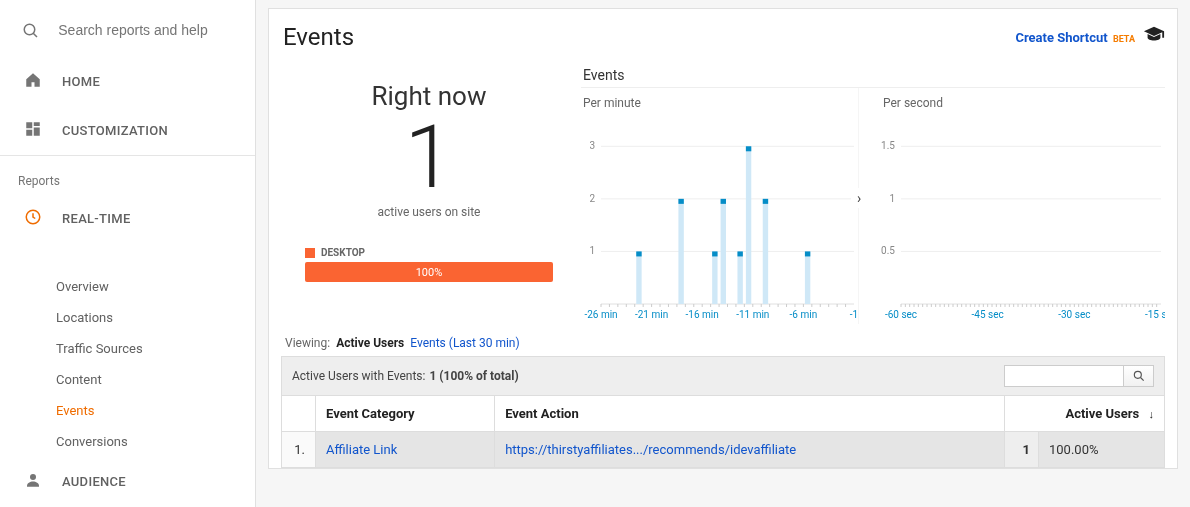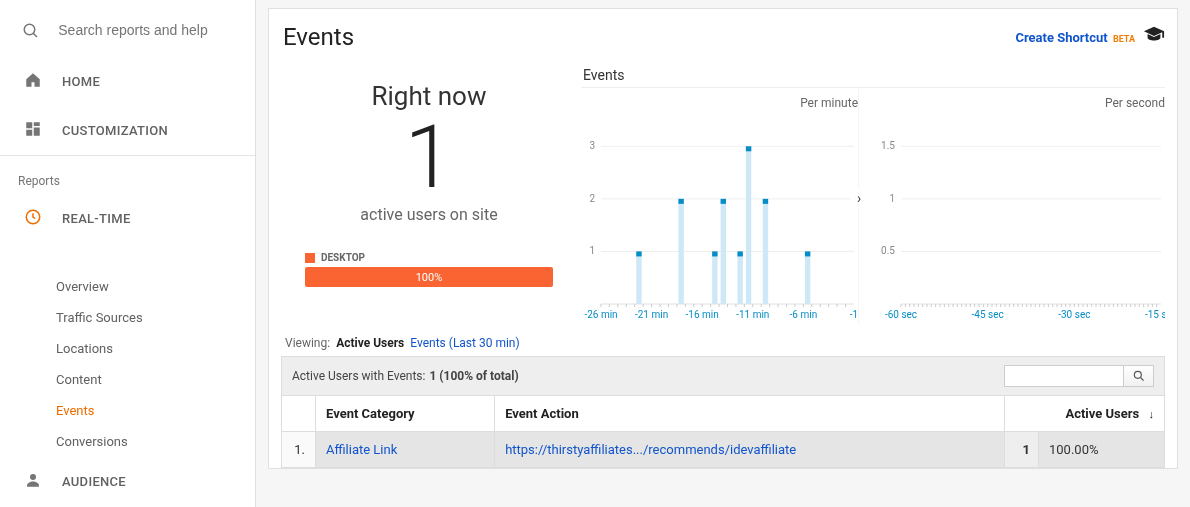--- a/index.html
+++ b/index.html
@@ -67,29 +67,29 @@
   .hdr-right { margin-left: auto; display: flex; align-items: center; gap: 8px; }
   .shortcut-link { color: #1155cc; font-weight: 700; font-size: 13px; cursor: pointer; }
   .beta { color: #f57c00; font-size: 9px; font-weight: 700; margin-left: 2px; }
   .grad-icon { font-size: 18px; color: #333; }
 
   .body-row { display: flex; }
 
   .left-metric { width: 296px; text-align: center; padding-top: 20px; }
   .rn-label { font-size: 26px; color: #333; }
   .rn-big { font-size: 88px; font-weight: 300; line-height: 1; color: #222; margin-top: 2px; }
-  .rn-sub { font-size: 16px; color: #666; margin-top: 4px; }
+  .rn-sub { font-size: 12px; color: #666; margin-top: 4px; }
   .legend-row { display: flex; align-items: center; margin: 28px 0 4px 24px; font-size: 10px; font-weight: 700; color: #666; text-transform: uppercase; }
   .legend-sw { width: 10px; height: 10px; background: #fa6432; margin-right: 6px; }
   .bar-outer { margin: 0 24px 20px 24px; height: 20px; background: #fa6432; color: #fff; font-size: 11px; display: flex; align-items: center; justify-content: center; border-radius: 2px; }
 
   .charts-col { flex: 1; padding-left: 4px; }
   .charts-title { font-size: 14px; color: #333; padding: 6px 0 4px 2px; }
   .charts-row { display: flex; border-top: 1px solid #eee; position: relative; }
-  .chart-block { padding-top: 6px; text-align: right; }
+  .chart-block { padding-top: 6px; }
   .chart-block.minute { width: 278px; border-right: 1px solid #f5f5f5; }
   .chart-block.second { flex: 1; padding-left: 22px; }
   .chart-sub { font-size: 12px; color: #666; padding: 2px 0 4px 2px; }
   .chart-area { position: relative; height: 210px; }
   .chart-area svg { position: absolute; inset: 0; }
   .expand-chevron { position: absolute; top: 100px; width: 16px; height: 20px; display: flex; align-items: center; justify-content: center; font-size: 14px; color: #444; cursor: pointer; }
   .expand-chevron.right { left: 278px; transform: translateX(-50%); background: #fff; }
 
   
   .viewing-row { display: flex; align-items: baseline; gap: 6px; padding: 12px 4px 6px 4px; font-size: 12px; color: #666; }
@@ -160,22 +160,22 @@
         <svg width="18" height="18" viewBox="0 0 24 24" fill="none" stroke="#ef6c00" stroke-width="2">
             <circle cx="12" cy="12" r="9"></circle>
             <path d="M12 7v5l3 2"></path>
           </svg>
       </span>
       <span>REAL-TIME</span>
     </div>
 
     <div class="sub-items">
       <div class="sub-item">Overview</div>
+      <div class="sub-item">Locations</div>
       <div class="sub-item">Traffic Sources</div>
-      <div class="sub-item">Locations</div>
       <div class="sub-item">Content</div>
       <div class="sub-item active">Events</div>
       <div class="sub-item">Conversions</div>
     </div>
 
     <div class="nav-item primary">
       <span class="icon">
         <svg width="18" height="18" viewBox="0 0 24 24" fill="#757575">
             <circle cx="12" cy="8" r="4"></circle>
             <path d="M4 20c0-4 4-6 8-6s8 2 8 6v1H4z"></path>

